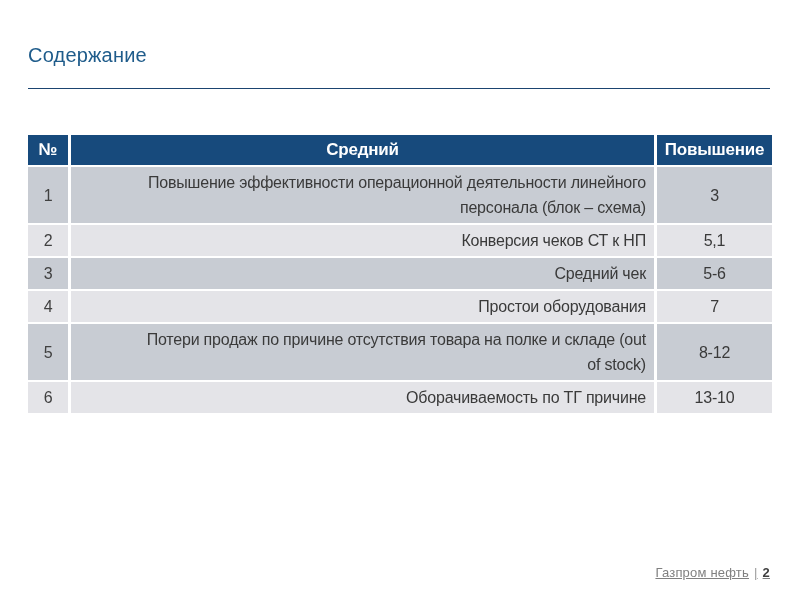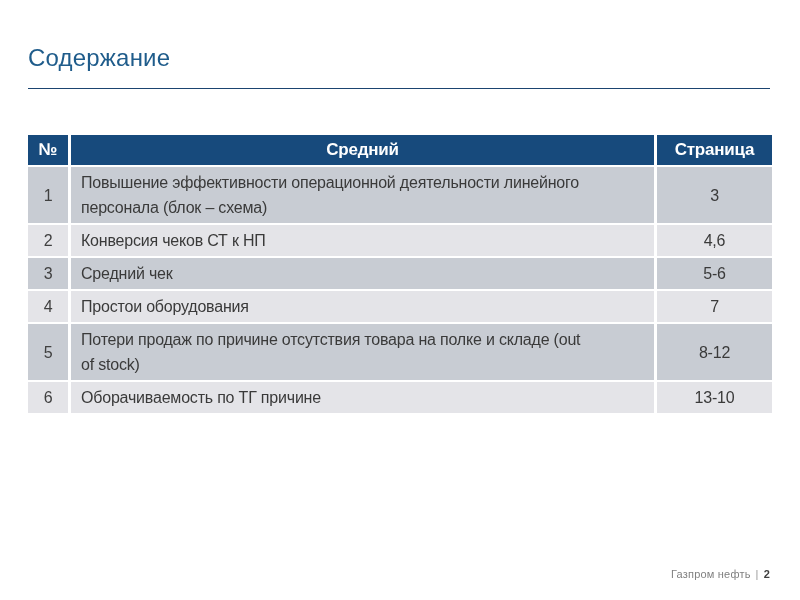--- a/index.html
+++ b/index.html
@@ -20,21 +20,21 @@
     position:relative;
     width:800px;
     height:600px;
     background:#ffffff;
     overflow:hidden;
   }
   .slide-title{
     position:absolute;
     left:28px;
     top:44px;
-    font-size:24px;
+    font-size:20px;
     font-weight:400;
     color:var(--title-color);
     letter-spacing:0.2px;
   }
   .title-rule{
     position:absolute;
     left:28px;
     top:88px;
     width:742px;
     height:0;
@@ -63,30 +63,31 @@
   }
   .toc-table td{
     padding:3px 2px;
     vertical-align:middle;
     line-height:25px;
     letter-spacing:-0.2px;
   }
   .toc-table tbody tr:nth-child(odd) td{background:var(--row-odd-bg);}
   .toc-table tbody tr:nth-child(even) td{background:var(--row-even-bg);}
   td.c-num{text-align:center;color:#404040;}
-  td.c-sec{text-align:left;padding-left:10px;padding-right:8px;}
+  td.c-sec{text-align:right;padding-left:10px;padding-right:8px;}
   td.c-sec .sec-text{display:inline-block;max-width:500px;}
   td.c-page{text-align:center;}
   .footer{
     position:absolute;
     right:30px;
     bottom:20px;
-    font-size:11px;
+    font-size:13px;
     color:var(--footer-gray);
     letter-spacing:0.2px;
+    text-decoration:underline;
   }
   .footer .sep{color:#9a9a9a;padding:0 5px;}
   .footer .page-num{color:#404040;font-weight:700;}
 </style>
 </head>
 <body>
 
 <div class="slide">
 
   <div class="slide-title">Содержание</div>
@@ -96,38 +97,38 @@
   <table class="toc-table">
     <colgroup>
       <col style="width:40px">
       <col style="width:583px">
       <col style="width:115px">
     </colgroup>
     <thead>
       <tr>
         <th>№</th>
         <th>Средний</th>
-        <th>Страница</th>
+        <th>Повышение</th>
       </tr>
     </thead>
     <tbody id="table-body">
   <tr>
     <td class="c-num">1</td>
     <td class="c-sec">
       <span class="sec-text">Повышение эффективности операционной деятельности линейного персонала (блок – схема)</span>
     </td>
     <td class="c-page">3</td>
   </tr>
 
   <tr>
     <td class="c-num">2</td>
     <td class="c-sec">
       <span class="sec-text">Конверсия чеков СТ к НП</span>
     </td>
-    <td class="c-page">4,6</td>
+    <td class="c-page">5,1</td>
   </tr>
 
   <tr>
     <td class="c-num">3</td>
     <td class="c-sec">
       <span class="sec-text">Средний чек</span>
     </td>
     <td class="c-page">5-6</td>
   </tr>
 

